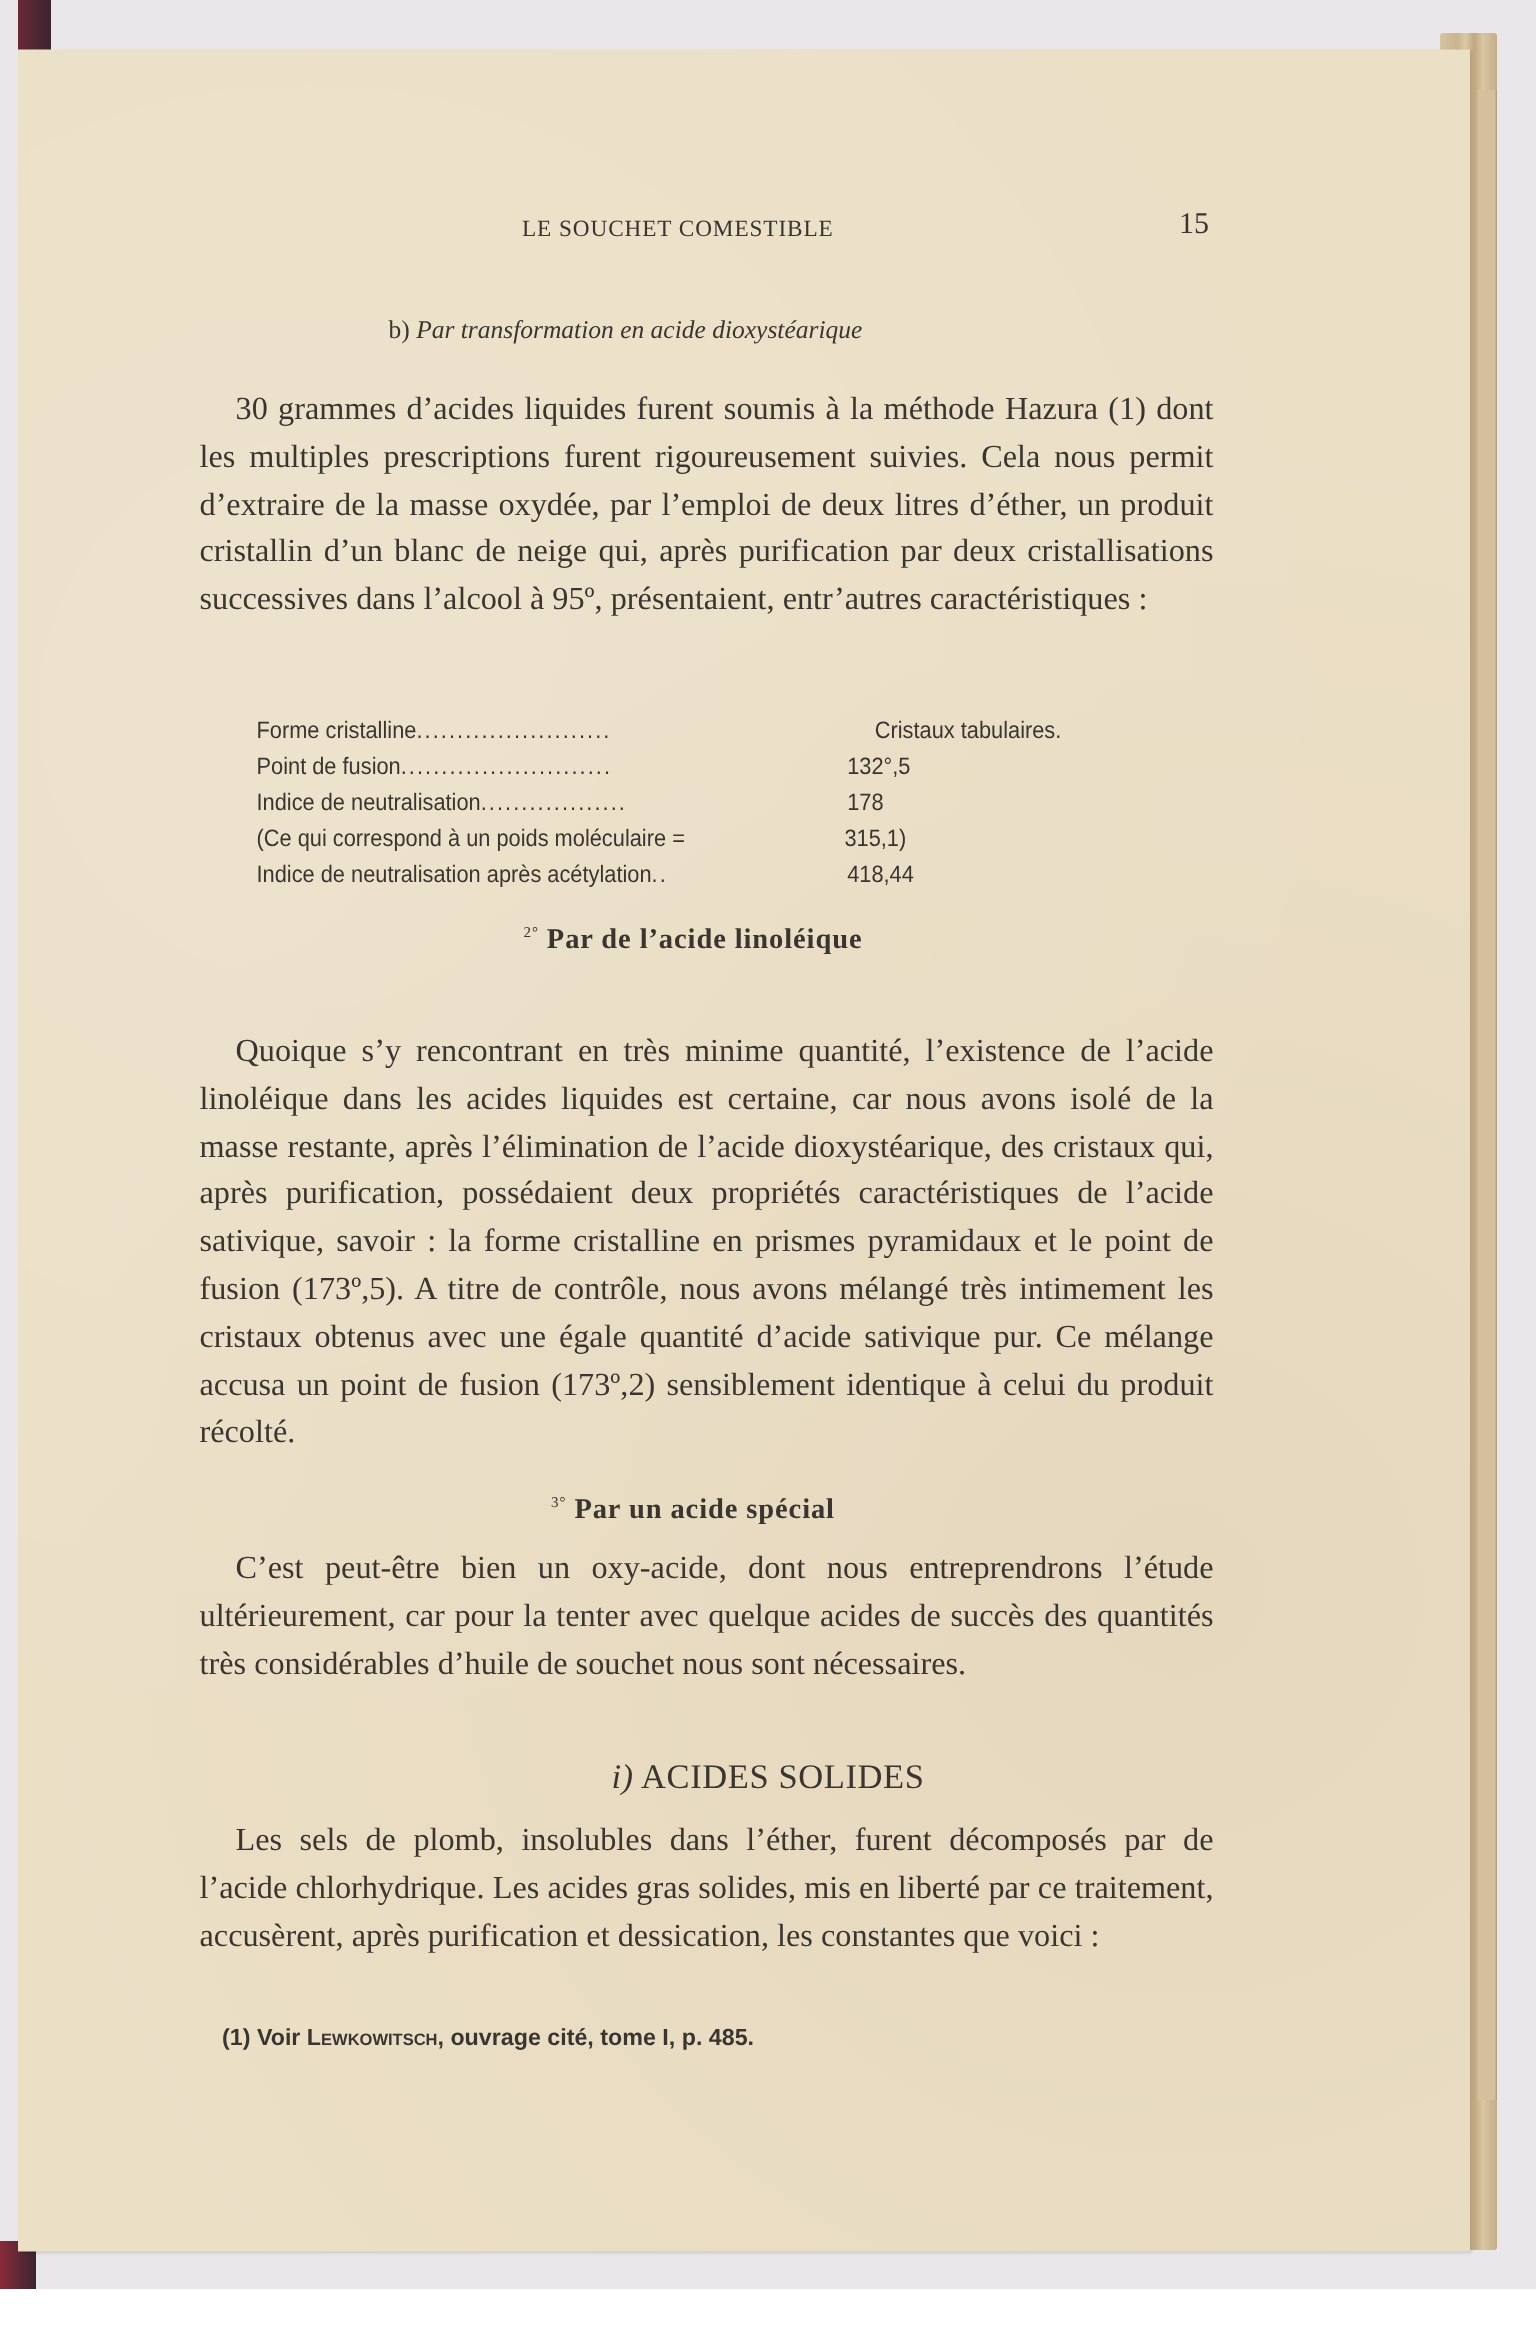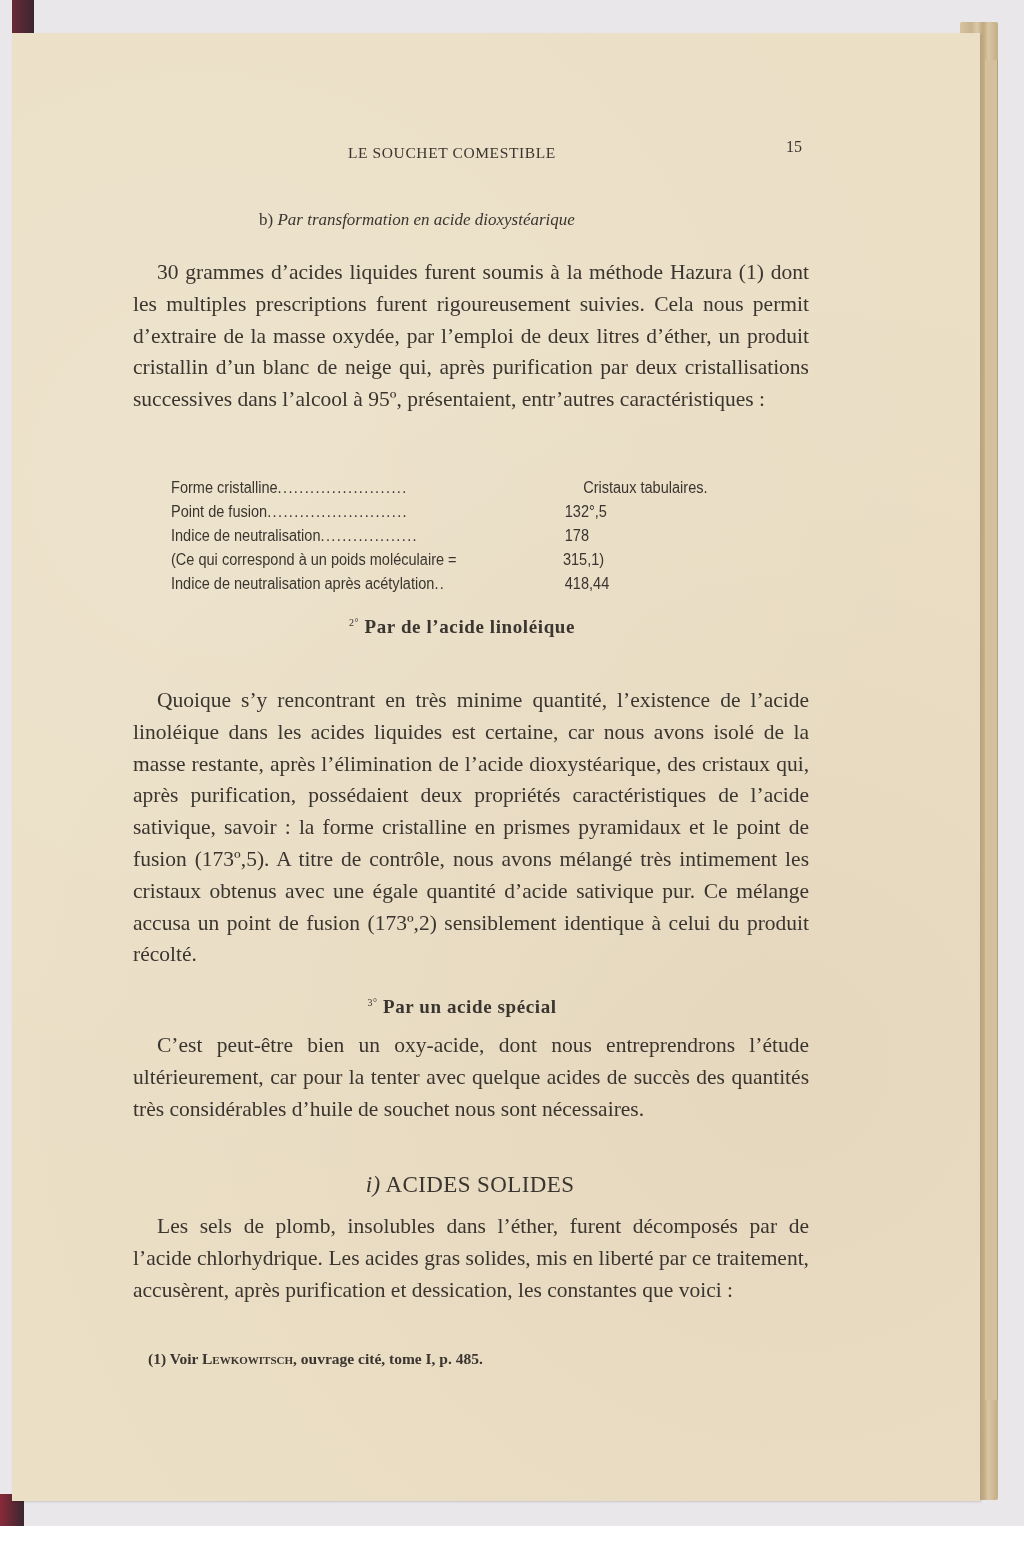--- a/index.html
+++ b/index.html
@@ -42,21 +42,21 @@
     .ink { color: #3b3530; }
     .running-head {
       position: absolute; top: 144px; left: 0; width: 822px; height: 24px;
     }
     .running-title {
       position: absolute; left: 348px; top: 0;
       font-size: 15.5px; letter-spacing: 0.6px;
     }
     .page-number {
       position: absolute; left: 786px; top: -6px;
-      font-size: 16px;
+      font-size: 20px;
     }
     .text-block {
       position: absolute; left: 133px; width: 676px;
       font-size: 21.5px; line-height: 31.8px;
       text-align: justify;
     }
     .text-block p { margin: 0; text-indent: 24px; }
     .sub-b {
       position: absolute; top: 210px; left: 259px; width: 500px;
       font-size: 17px;
@@ -73,27 +73,27 @@
     .prop-label { width: 448px; overflow: hidden; }
     .prop-label .dots { letter-spacing: 1.5px; }
     .prop-value { }
     .heading-bold {
       position: absolute; left: 0; width: 1024px; text-align: center;
       font-weight: bold; font-size: 19px; letter-spacing: 0.6px;
     }
     .heading-bold sup { font-size: 10px; font-weight: normal; }
     .section-i {
       position: absolute; top: 1172px; left: 0; width: 940px; text-align: center;
-      font-size: 23px; letter-spacing: 0.4px;
+      font-size: 23px; letter-spacing: 0.4px; padding-left: 42px;
     }
     .section-i .num { font-style: italic; }
     .footnote {
       position: absolute; top: 1350px; left: 148px;
       font-size: 15.5px; font-weight: bold;
-      font-family: Liberation Serif, serif;
+      font-family: Liberation Sans, sans-serif;
       color: #3b3530;
     }
     .footnote .sc { font-variant: small-caps; }
     .source {
       position: absolute; right: 4px; top: 1608px;
       font-family: "DejaVu Sans", "Liberation Sans", sans-serif;
       font-size: 13px; color: #6a6a6a;
     }
   </style>
 </head>

